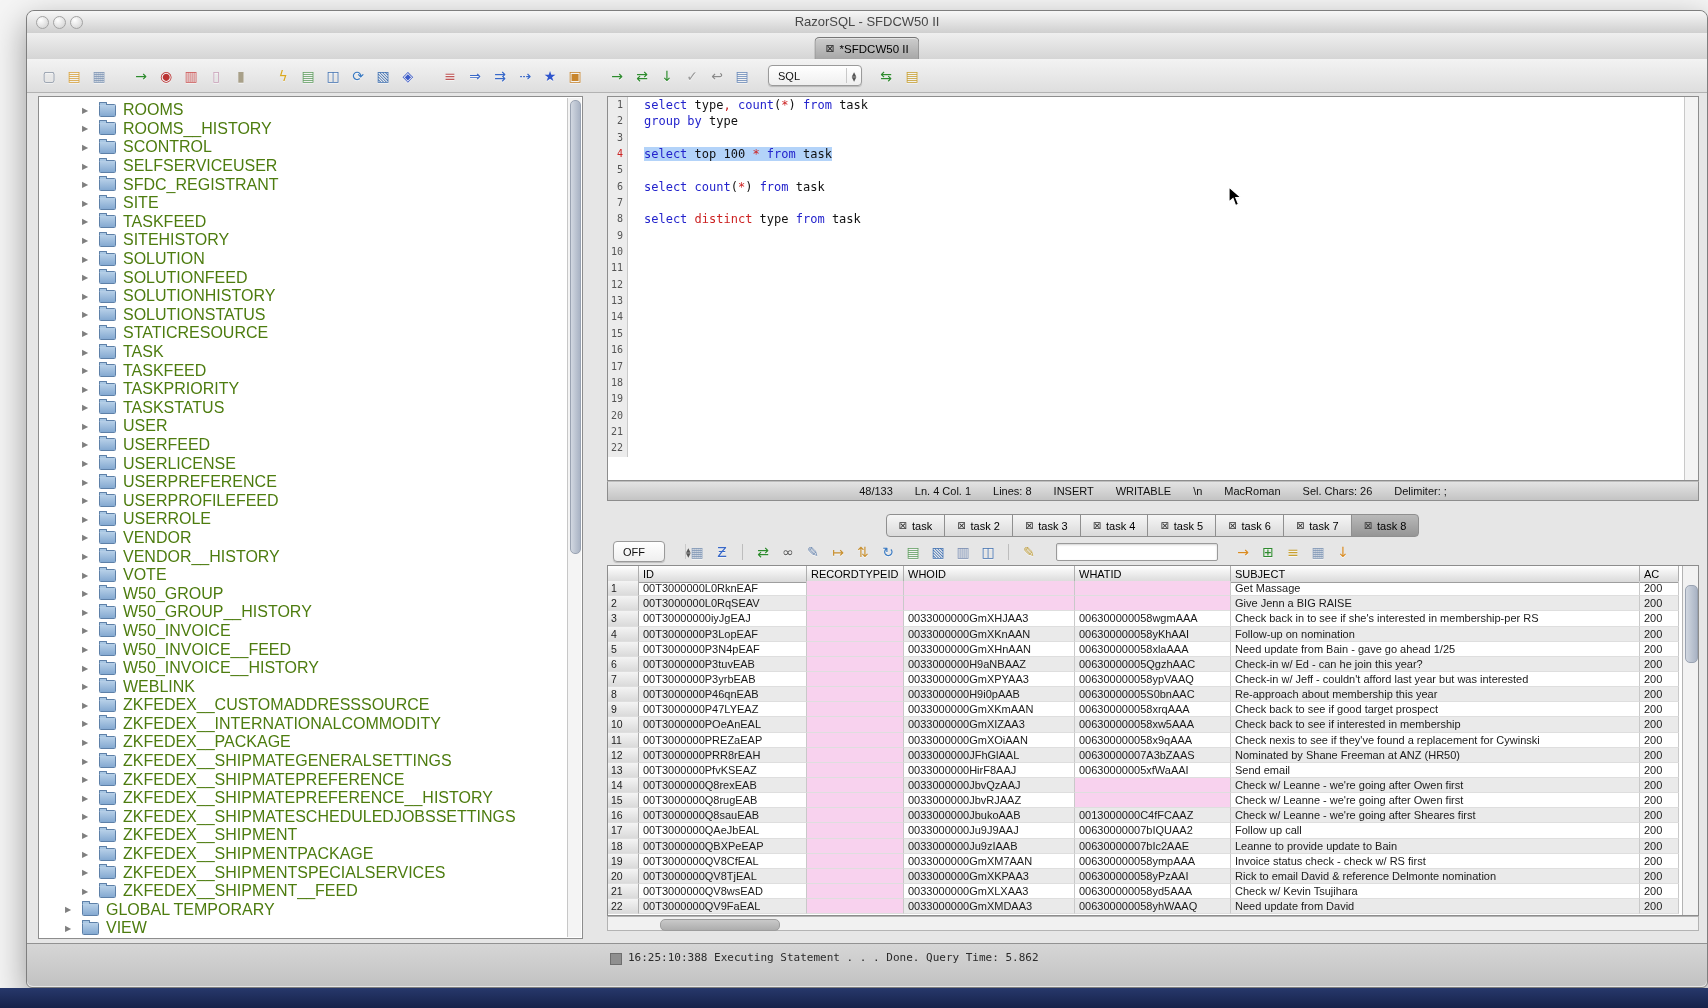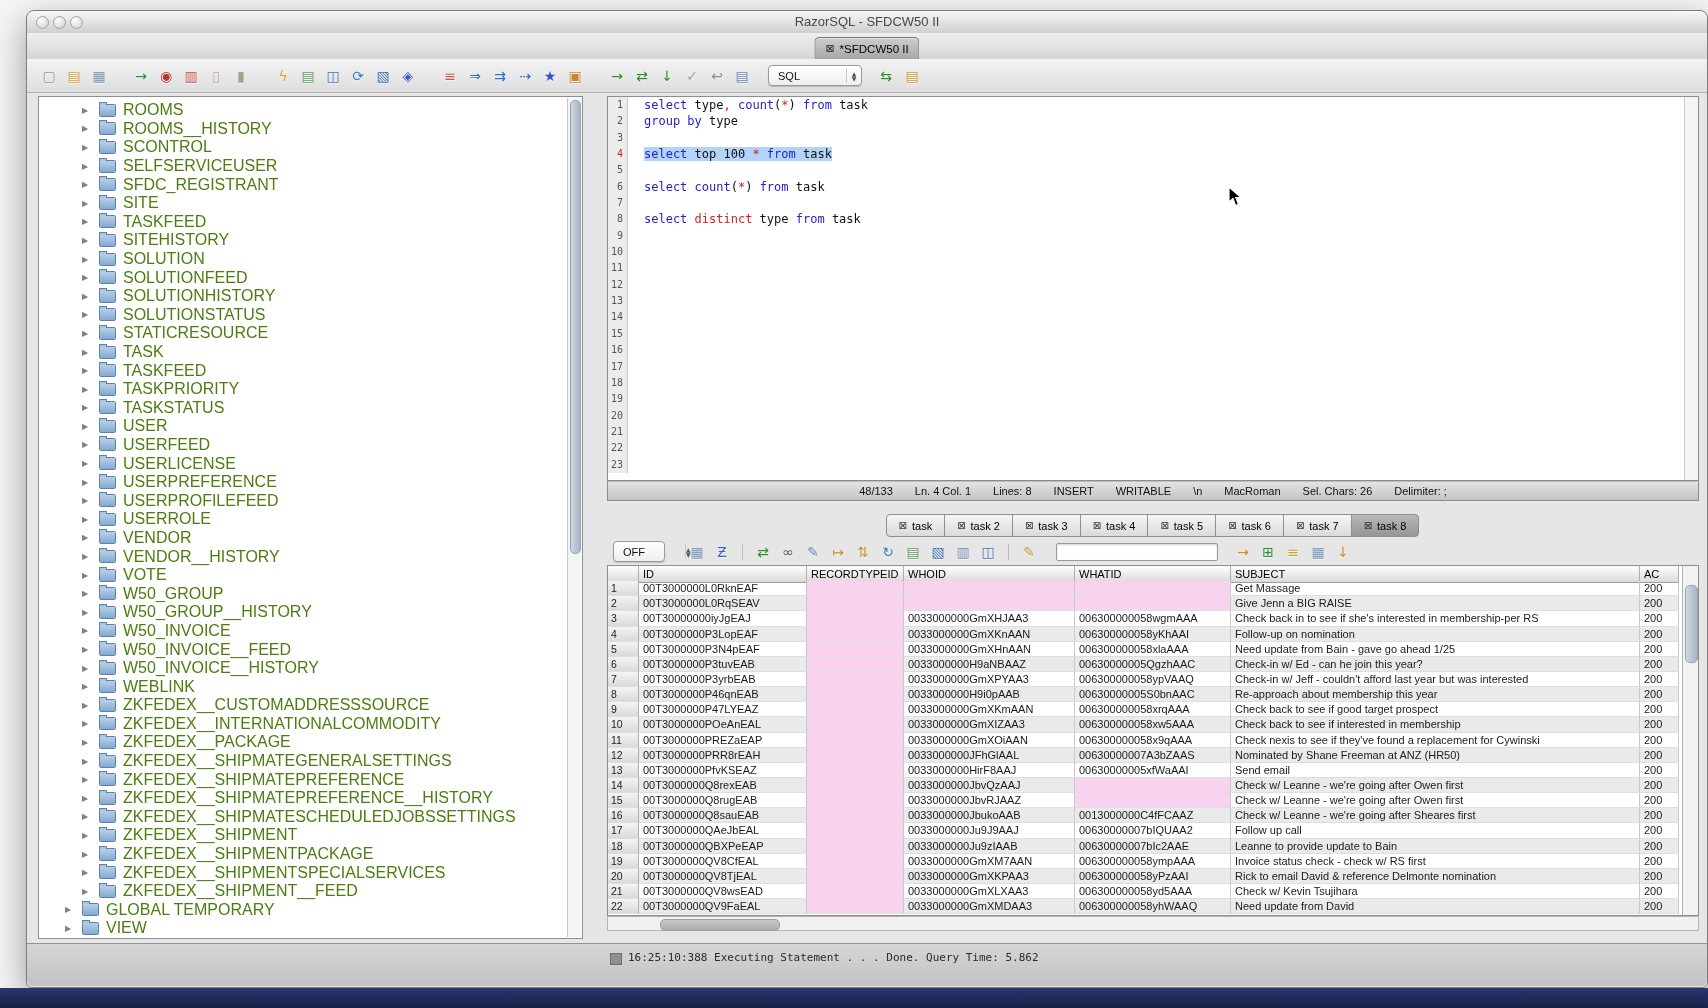--- a/index.html
+++ b/index.html
@@ -508,24 +508,20 @@
           <span class="code"></span>
         </div>
         <div class="eline">
           <span class="num">21</span>
           <span class="code"></span>
         </div>
         <div class="eline">
           <span class="num">22</span>
           <span class="code"></span>
         </div>
-        <div class="eline">
-          <span class="num">23</span>
-          <span class="code"></span>
-        </div>
       </div>
     <div class="evscroll"></div>
   </div>
 
   <div class="estatus" id="editor-status">
       <span>48/133</span>
       <span>Ln. 4 Col. 1</span>
       <span>Lines: 8</span>
       <span>INSERT</span>
       <span>WRITABLE</span>

